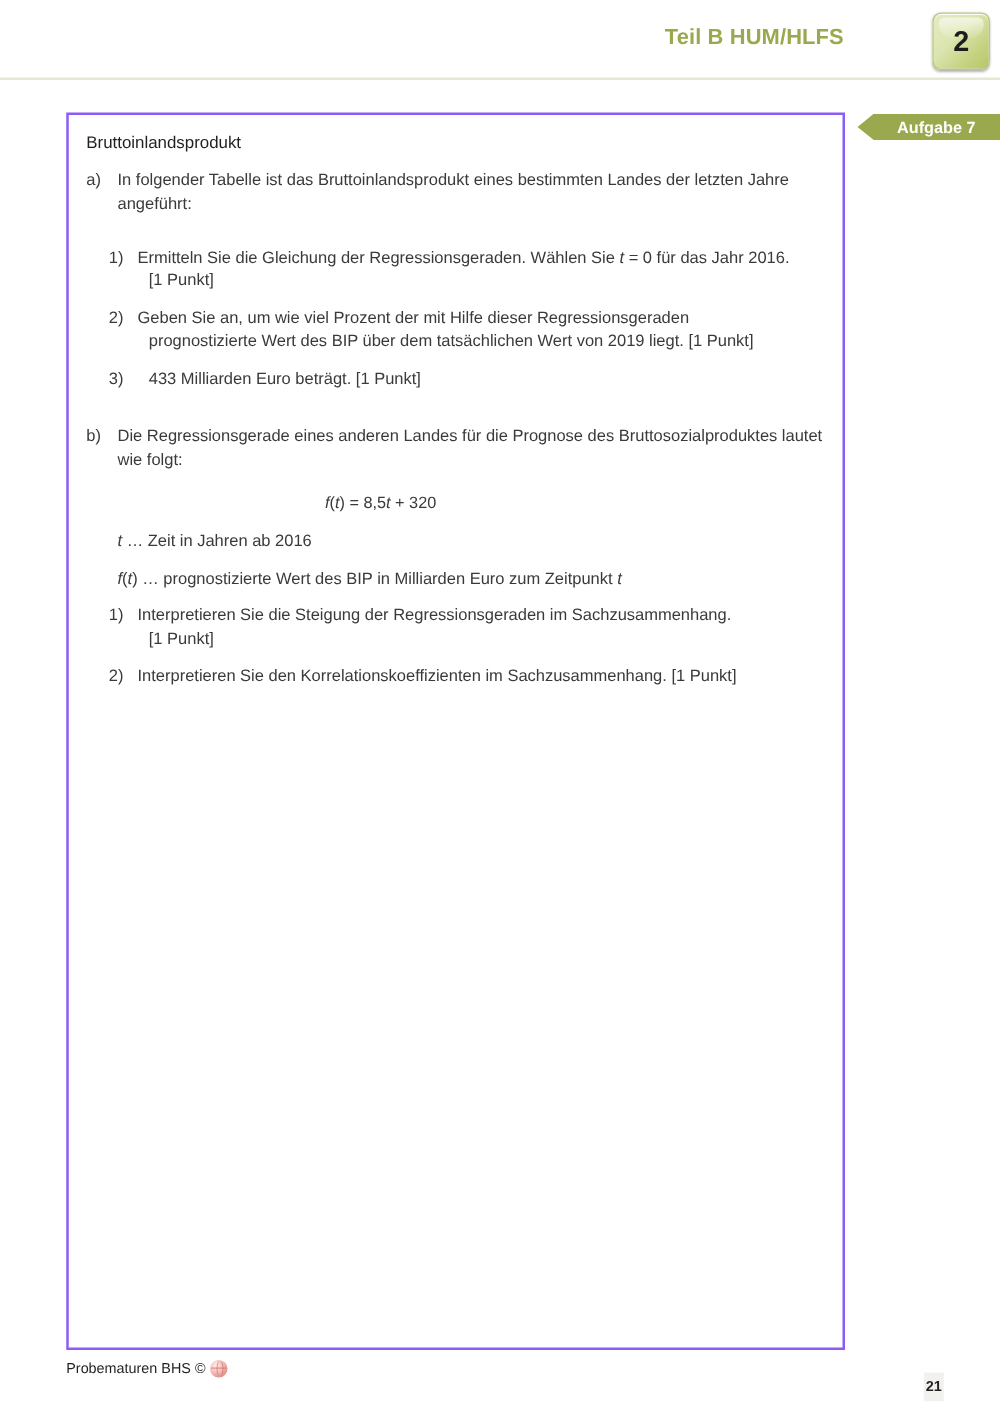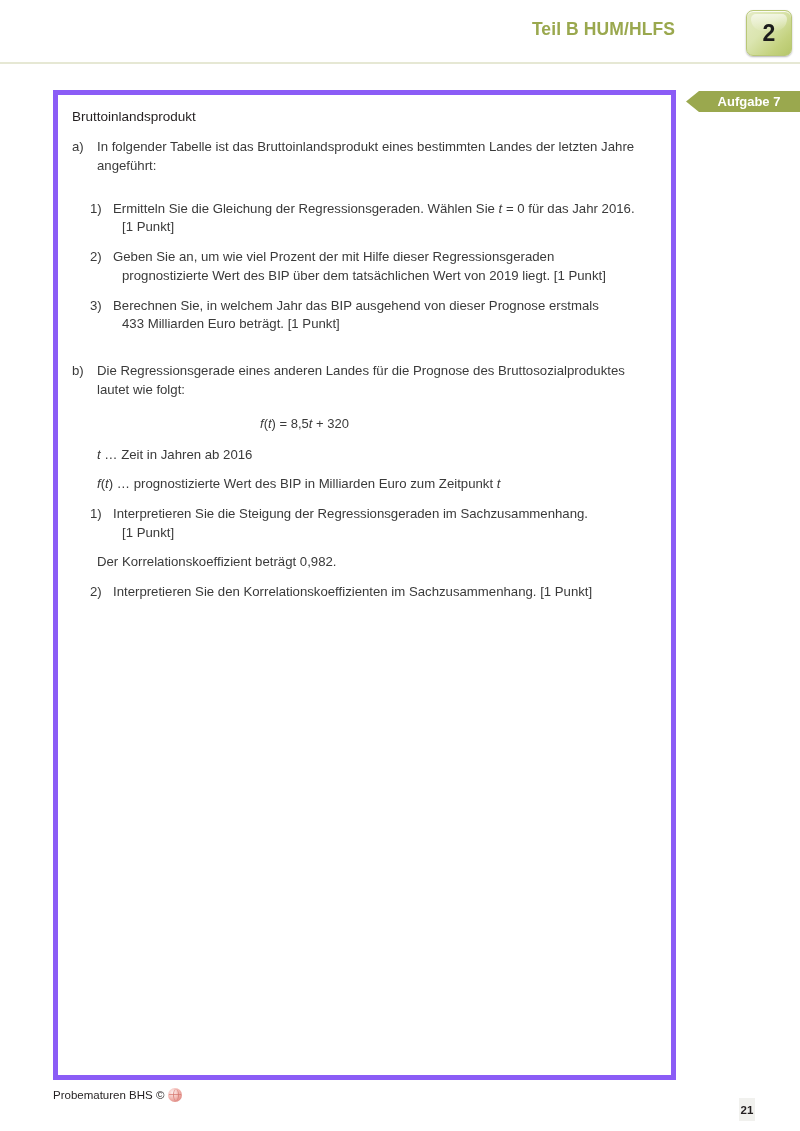--- a/index.html
+++ b/index.html
@@ -94,21 +94,21 @@
     white-space: nowrap;
   }
 
   
   .content-box {
     position: absolute;
     left: 53px;
     top: 90px;
     width: 623px;
     height: 990px;
-    border: 5px solid #8b5cf6;
+    border: 2px solid #8b5cf6;
     background: #ffffff;
     box-sizing: border-box;
     padding: 12px 14px 0 14px;
   }
 
   .task-title {
     font-size: 13.5px;
     color: #231f20;
     margin: 2px 0 13px 0;
     line-height: 1.2;
@@ -278,21 +278,20 @@
   </div>
 
   <div class="sub-item">
     <span class="marker">2)</span>
     <span>Geben Sie an, um wie viel Prozent der mit Hilfe dieser Regressionsgeraden</span>
     <span class="indent-line">prognostizierte Wert des BIP über dem tatsächlichen Wert von 2019 liegt. [1 Punkt]</span>
   </div>
 
   <div class="sub-item">
     <span class="marker">3)</span>
-    <span>Berechnen Sie, in welchem Jahr das BIP ausgehend von dieser Prognose erstmals</span>
     <span class="indent-line">433 Milliarden Euro beträgt. [1 Punkt]</span>
   </div>
 
   <div class="gap-b"></div>
 
   <div class="para para-hang">
     <span class="marker">b)</span>
     <span>Die Regressionsgerade eines anderen Landes für die Prognose des Bruttosozialproduktes lautet wie folgt:</span>
   </div>
 
@@ -301,21 +300,20 @@
   <div class="plain-line"><i>t</i><span> … Zeit in Jahren ab 2016</span></div>
 
   <div class="plain-line"><i>f</i><span>(</span><i>t</i><span>)</span><span> … prognostizierte Wert des BIP in Milliarden Euro zum Zeitpunkt </span><i>t</i></div>
 
   <div class="sub-item">
     <span class="marker">1)</span>
     <span>Interpretieren Sie die Steigung der Regressionsgeraden im Sachzusammenhang.</span>
     <span class="indent-line">[1 Punkt]</span>
   </div>
 
-  <div class="plain-line">Der Korrelationskoeffizient beträgt 0,982.</div>
 
   <div class="sub-item">
     <span class="marker">2)</span>
     <span>Interpretieren Sie den Korrelationskoeffizienten im Sachzusammenhang. [1 Punkt]</span>
   </div>
 
 </div>
 
 <div class="footer">
   <span class="footer-text">Probematuren BHS ©</span>

